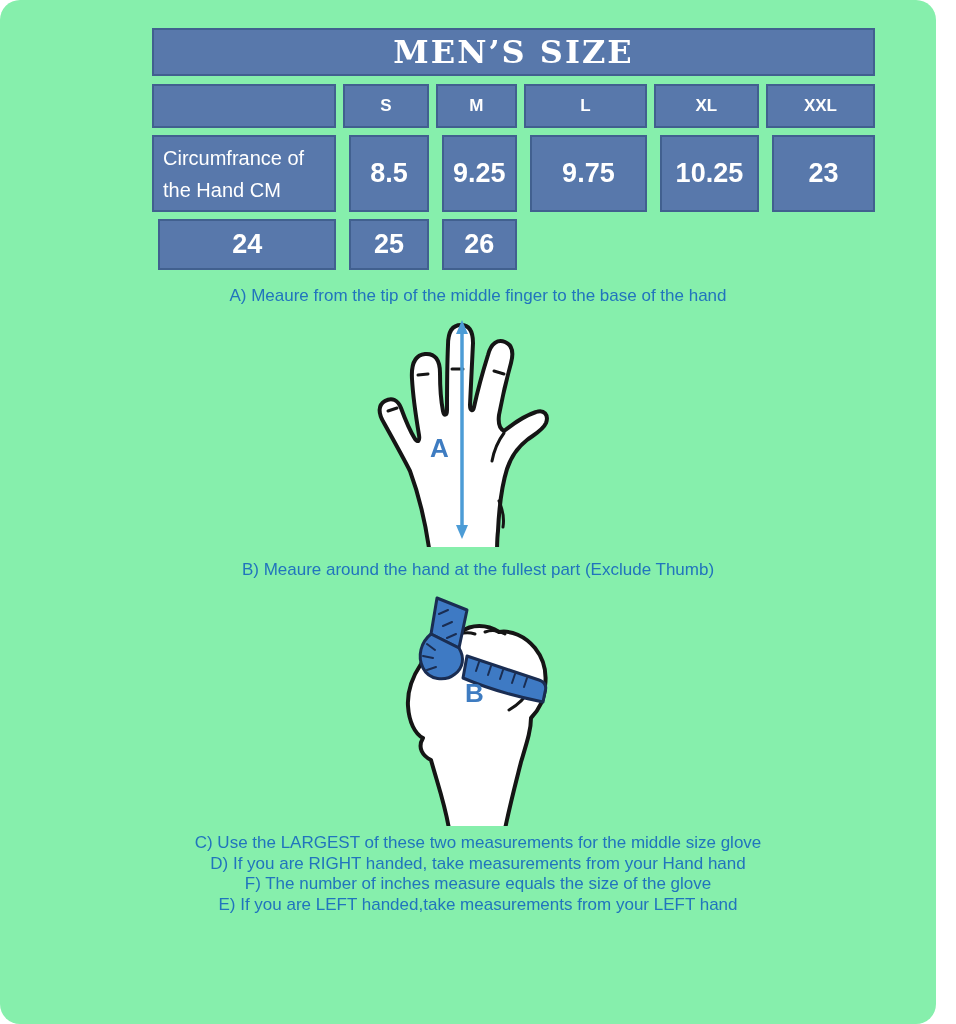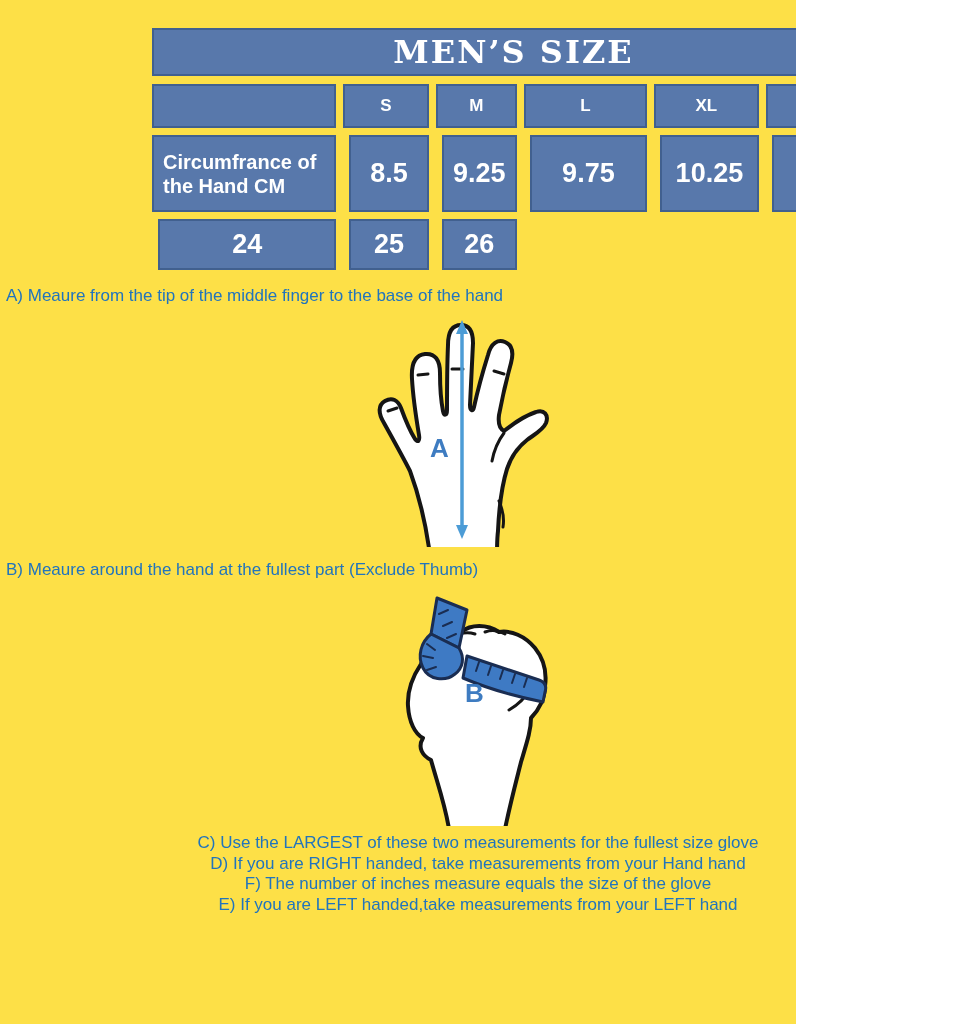--- a/index.html
+++ b/index.html
@@ -1,18 +1,18 @@
 <!DOCTYPE html>
 <html><head>
 <meta charset="utf-8">
 <style>
   html,body{margin:0;padding:0;background:#ffffff;}
   .canvas{
-    position:relative;width:796px;height:1024px;background:#fde047;
-    font-family:"Liberation Sans", sans-serif;overflow:hidden;
+    position:relative;width:936px;height:1024px;background:#86efac;
+    font-family:"Liberation Sans", sans-serif;overflow:hidden;border-radius:20px;
   }
   
   .size-table{position:absolute;left:152px;top:28px;width:723px;}
   .title-bar{
     height:48px;background:#5878ab;border:2px solid #41608f;box-sizing:border-box;
     display:flex;align-items:center;justify-content:center;
     color:#ffffff;font-family:"DejaVu Serif", serif;font-weight:800;
     font-size:32px;letter-spacing:2px;margin-bottom:8px;
   }
   .grid{
@@ -20,25 +20,25 @@
     grid-template-columns:186fr 86fr 82fr 124fr 106fr 110fr;
     grid-template-rows:44px 77px 51px;
     column-gap:7px;row-gap:7px;
   }
   .cell{
     background:#5878ab;border:2px solid #41608f;box-sizing:border-box;
     color:#ffffff;display:flex;align-items:center;justify-content:center;
   }
   .cell.head{font-size:17px;font-weight:bold;}
   .cell.num{font-size:27px;font-weight:bold;margin-left:6px;}
-  .cell.label{font-size:20px;font-weight:700;line-height:24px;}
+  .cell.label{font-size:20px;font-weight:400;line-height:32px;}
   .cell.label.left{justify-content:flex-start;padding-left:9px;text-align:left;}
   
   .instr{
-    position:absolute;left:6px;width:944px;
+    position:absolute;left:6px;width:944px;text-align:center;
     color:#2174bd;font-size:17px;
   }
   .instr-block{
     position:absolute;left:6px;top:833px;width:944px;text-align:center;
     color:#2174bd;font-size:17px;line-height:20.5px;
   }
   
   .hand-a{position:absolute;left:352px;top:313px;}
   .hand-b{position:absolute;left:393px;top:586px;}
   svg text{font-family:"Liberation Sans", sans-serif;font-weight:bold;}
@@ -150,19 +150,19 @@
     </g>
     <g fill="none" stroke="#1a2d52" stroke-width="2" stroke-linecap="round">
       <path d="M46,28 l9,-4 M50,40 l9,-4 M54,52 l9,-4
                M34,58 l8,6 M30,70 l10,2 M34,84 l9,-3
                M86,76 l-3,9 M98,80 l-3,9 M110,84 l-3,9 M122,88 l-3,9 M134,92 l-3,9"></path>
     </g>
     <text x="72" y="116" font-size="26" fill="#3e7cc1">B</text>
   </svg>
 
   <div class="instr-block">
-    <div>C) Use the LARGEST of these two measurements for the fullest size glove</div>
+    <div>C) Use the LARGEST of these two measurements for the middle size glove</div>
     <div>D) If you are RIGHT handed, take measurements from your Hand hand</div>
     <div>F) The number of inches measure equals the size of the glove</div>
     <div>E) If you are LEFT handed,take measurements from your LEFT hand</div>
   </div>
 
 </div>
 
 </body></html>

